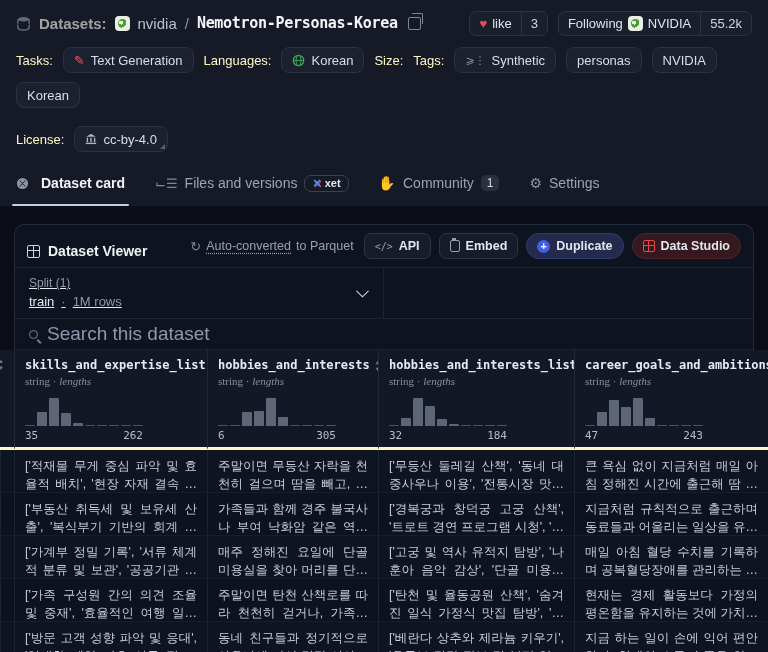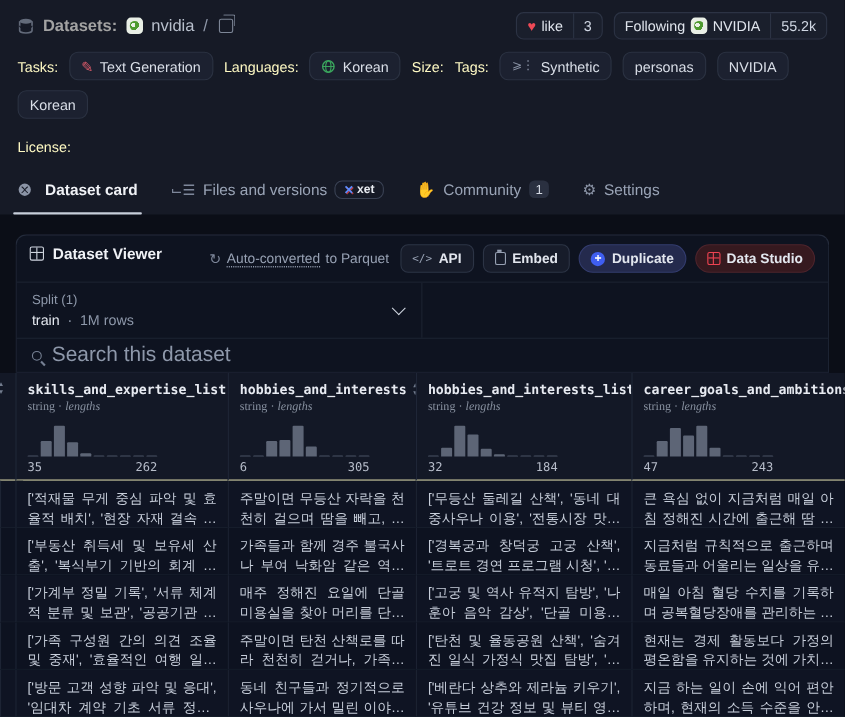--- a/index.html
+++ b/index.html
@@ -47,55 +47,55 @@
   .tab.active::after { content:""; position:absolute; left:-4px; right:-4px; bottom:0; height:2.5px; background:#c7ceda; border-radius:2px; }
   .tab .gear { color:#8b94a6; font-size:14px; }
   .hand { color:#f2c23e; font-size:14px; }
   .count-badge { background:#2a3040; border-radius:5px; padding:1px 6px; font-size:12px; color:#d5dae3; }
   .xet-badge { display:inline-flex; align-items:center; gap:3px; border:1px solid #3a4254; border-radius:7px; padding:1px 7px; font-size:11px; font-weight:bold; color:#e6e9ef; }
   .xet-x { color:#5b8cff; font-weight:bold; font-size:11px; text-shadow:1px 1px 0 rgba(224,66,66,.8); }
   .files-icon, .card-icon { color:#7e879a; font-size:13px; }
 
   
   .panel { margin:18px 14px 0; border:1px solid #242b3b; border-bottom:none; border-radius:10px 10px 0 0; background:#0e1320; }
-  .viewer-header { display:flex; align-items:flex-start; padding:8px 12px; border-bottom:1px solid #1c2331; }
+  .viewer-header { display:flex; align-items:flex-end; padding:8px 12px; border-bottom:1px solid #1c2331; }
   .viewer-title { display:flex; align-items:center; gap:8px; font-weight:bold; font-size:14px; color:#f0f2f6; }
   .grid-icon { width:13px; height:13px; border:1.4px solid #cfd5df; border-radius:2px;
     background:linear-gradient(#cfd5df,#cfd5df) 50% 0/1.2px 100% no-repeat, linear-gradient(#cfd5df,#cfd5df) 0 45%/100% 1.2px no-repeat; }
   .viewer-actions { margin-left:auto; display:flex; align-items:center; gap:8px; }
   .autoconv { display:flex; align-items:center; gap:5px; color:#97a1b3; font-size:12.5px; margin-right:2px; }
   .autoconv .link { text-decoration:underline dotted; text-underline-offset:3px; }
   .refresh-icon { color:#7e879a; font-size:13px; }
   .vbtn { display:flex; align-items:center; gap:6px; background:#171c2a; border:1px solid #2c3445; border-radius:7px; height:26px; padding:0 10px; font-size:12.5px; color:#e2e6ee; font-weight:bold; cursor:pointer; }
   .vbtn .api-glyph { color:#97a1b3; font-size:10px; font-weight:normal; }
   .clip-icon { width:10px; height:12px; border:1.3px solid #97a1b3; border-radius:2px; position:relative; }
   .clip-icon::before { content:""; position:absolute; left:1.5px; top:-3px; width:4px; height:2px; background:#97a1b3; }
   .vbtn.duplicate { background:#242a4d; border-color:#333c6e; border-radius:14px; }
   .plus-circle { width:13px; height:13px; border-radius:50%; background:#3f5ef0; color:#fff; font-size:11px; line-height:12px; text-align:center; font-weight:bold; }
   .vbtn.studio { background:#36191f; border-color:#4d242c; border-radius:14px; }
   .studio-grid { width:12px; height:12px; border:1.4px solid #ef4352; border-radius:2px;
     background:linear-gradient(#ef4352,#ef4352) 50% 0/1.2px 100% no-repeat, linear-gradient(#ef4352,#ef4352) 0 40%/100% 1.2px no-repeat; }
 
   .split-row { display:grid; grid-template-columns: 1fr 1fr; border-bottom:1px solid #1c2331; }
-  .split-left { padding:8px 14px 9px; border-right:1px solid #1c2331; position:relative; cursor:pointer; }
+  .split-left { padding:8px 14px 9px; border-right:1px solid #1c2331; position:relative; cursor:pointer;text-decoration:underline; }
   .split-label { color:#8e98aa; font-size:12px; }
   .split-value { margin-top:4px; font-size:13px; color:#e4e8ef; display:flex; gap:7px; align-items:baseline; }
   .split-value .dot, .split-value .rows { color:#8e98aa; }
   .chevron { position:absolute; right:16px; top:50%; width:9px; height:9px; border-right:1.8px solid #cfd5df; border-bottom:1.8px solid #cfd5df; transform:translateY(-70%) rotate(45deg); }
 
   .search-row { display:flex; align-items:center; gap:9px; padding:7px 14px; border-bottom:1px solid #1c2331; height:31px; }
   .search-icon { width:9px; height:9px; border:1.5px solid #768093; border-radius:50%; position:relative; }
   .search-icon::after { content:""; position:absolute; left:8px; top:8px; width:5px; height:1.5px; background:#768093; transform:rotate(45deg); transform-origin:0 0; }
   .search-input { background:transparent; border:none; outline:none; color:#c7cedb; font-size:19px; width:400px; font-family:"Liberation Sans", sans-serif; }
   .search-input::placeholder { color:#8e98aa; }
 
   
   .table-wrap { width:768px; border-bottom:1px dashed #39415a; }
   .tbl { display:grid; grid-template-columns: 14px 193px 171px 196px 1fr; }
-  .th { background:#131826; padding:8px 10px 5px; border-left:1px solid #212939; border-bottom:1px solid #fef9c3; overflow:hidden; }
+  .th { background:#131826; padding:8px 10px 5px; border-left:1px solid #212939; border-bottom:3px solid #fef9c3; overflow:hidden; }
   .th:first-child { border-left:none; padding:8px 2px; }
   .colname { font-family:"DejaVu Sans Mono", monospace; font-weight:bold; font-size:12px; color:#e7eaf1; display:flex; justify-content:space-between; align-items:center; white-space:nowrap; }
   .sort { display:flex; flex-direction:column; gap:1px; color:#727c8e; font-size:6px; line-height:1; cursor:pointer; flex:0 0 auto; margin-left:6px; }
   .coltype { font-family:Liberation Serif, serif; font-size:11px; color:#87909f; margin-top:3px; white-space:nowrap; }
   .coltype i { font-style:italic; }
   .hist { width:118px; height:30px; display:flex; align-items:flex-end; gap:2px; margin-top:9px; }
   .hist .bar { flex:1; background:#5d6576; border-radius:1px 1px 0 0; }
   .hist .bar.empty { background:#4a5264; height:1.5px !important; }
   .hist-labels { width:118px; display:flex; justify-content:space-between; font-family:"DejaVu Sans Mono", monospace; font-size:11px; color:#b7bdca; margin-top:3px; }
   .td { padding:7px 10px; border-left:1px solid #1d2434; border-bottom:1px solid #161d2b; height:43px; overflow:hidden; background:#0d1220; }
@@ -111,20 +111,21 @@
   <div class="topbar">
     <svg class="db-icon" viewBox="0 0 16 16">
       <ellipse cx="8" cy="3.5" rx="6" ry="2.4" fill="#7d8697"></ellipse>
       <path d="M2 3.5v9c0 1.3 2.7 2.4 6 2.4s6-1.1 6-2.4v-9" fill="none" stroke="#7d8697" stroke-width="1.6"></path>
       <path d="M2 8c0 1.3 2.7 2.4 6 2.4S14 9.3 14 8" fill="none" stroke="#161a26" stroke-width="1.2"></path>
     </svg>
     <span class="app-label">Datasets:</span>
     <span class="avatar"></span>
     <span class="org-name">nvidia</span>
     <span class="slash">/</span>
+    <span class="ds-name mono">Nemotron-Personas-Korea</span>
     <span class="copy-icon"></span>
     <div class="topbar-right">
       <div class="pillbtn">
         <span class="seg">
             <span class="heart">♥</span>
           <span>like</span>
           </span>
         <span class="seg">3</span>
       </div>
       <div class="pillbtn">
@@ -163,20 +164,30 @@
         <span>personas</span>
       </span>
     <span class="tag">
         <span>NVIDIA</span>
       </span>
     <span class="tag">
         <span>Korean</span>
       </span>
     <span style="flex-basis:100%; height:0;"></span>
     <span class="meta-label">License:</span>
+    <span class="tag lic">
+      <svg width="12" height="12" viewBox="0 0 14 14">
+        <path d="M7 1 1.5 4.5h11z" fill="#aeb6c4"></path>
+          <rect x="2" y="5.5" width="1.6" height="5" fill="#aeb6c4"></rect>
+        <rect x="6.2" y="5.5" width="1.6" height="5" fill="#aeb6c4"></rect>
+          <rect x="10.4" y="5.5" width="1.6" height="5" fill="#aeb6c4"></rect>
+        <rect x="1" y="11.3" width="12" height="1.6" fill="#aeb6c4"></rect>
+      </svg>
+      <span>cc-by-4.0</span>
+      </span>
   </div>
 
   <div class="tabs">
     <div class="tab active">
       <svg width="13" height="13" viewBox="0 0 14 14">
         <circle cx="7" cy="7" r="6" fill="#8b94a6"></circle>
           <path d="M4 4c2 1 4 5 6 6M4 10c2-1 4-5 6-6" stroke="#161a26" stroke-width="1" fill="none"></path>
       </svg>
       <span>Dataset card</span>
     </div>

